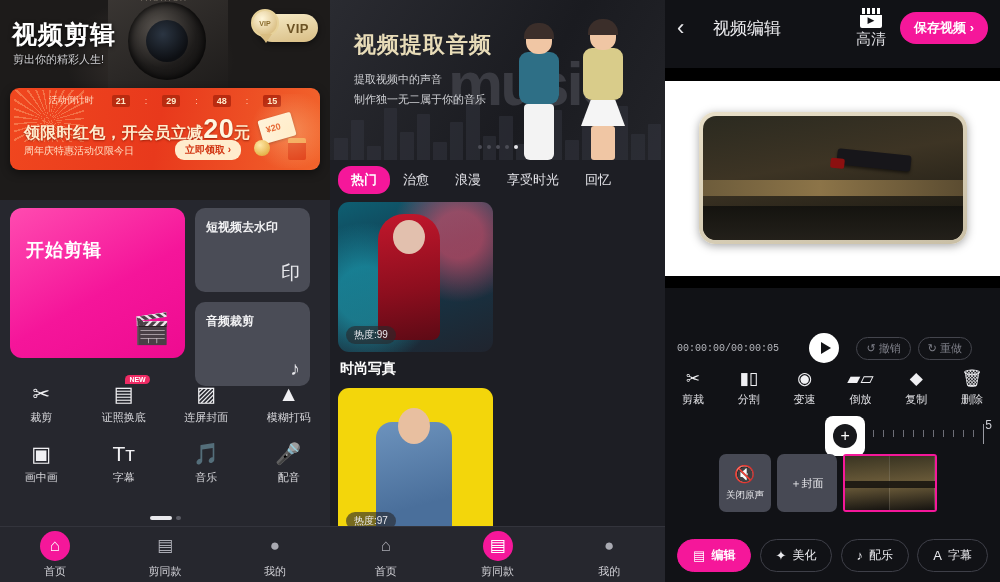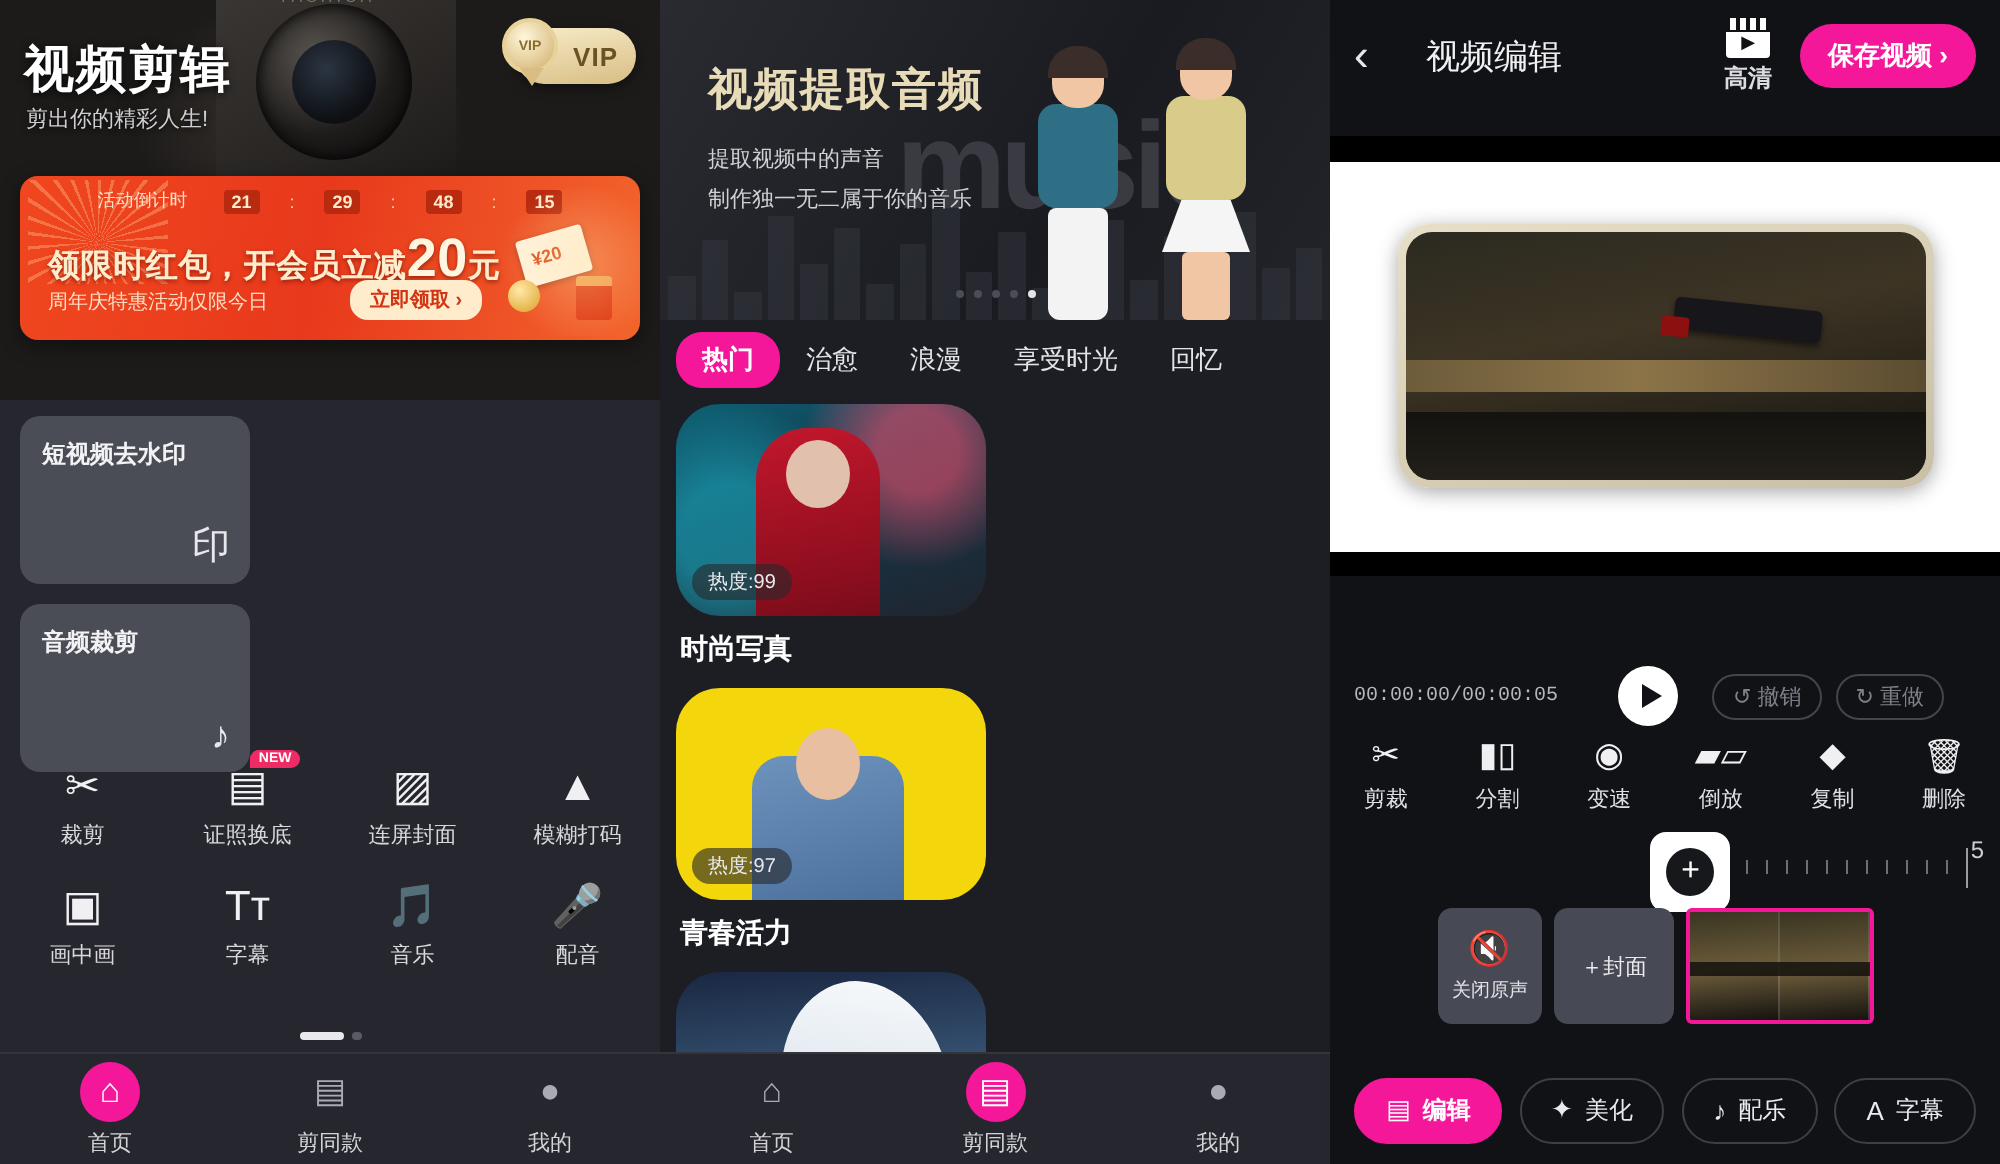--- a/index.html
+++ b/index.html
@@ -129,21 +129,21 @@
   .legs{width:30px;height:56px;margin:0 auto;background:#f3f3f3;border-radius:4px 4px 6px 6px;}
   .skirt{width:44px;height:26px;margin:0 auto;background:#f5f5f5;clip-path:polygon(22% 0,78% 0,100% 100%,0 100%);}
   .legs2{width:24px;height:34px;margin:0 auto;background:#f0c6a4;border-radius:3px;}
 
   .chips { display:flex; align-items:center; gap:0; padding:6px 8px 8px; }
   .chip { font-size:13px; color:#e3e3e8; padding:5px 13px; border-radius:13px; white-space:nowrap; }
   .chip.on { background:#f5179a; color:#fff; font-weight:bold; }
 
   .tpl-grid { padding:0 8px; display:flex; flex-wrap:wrap; gap:10px; }
   .tpl { width:155px; }
-  .tpl-img { width:155px; height:106px; border-radius:22px; position:relative; overflow:hidden; }
+  .tpl-img { width:155px; height:150px; border-radius:11px; position:relative; overflow:hidden; }
   .hot { position:absolute; left:8px; bottom:8px; background:rgba(40,40,44,.62); color:#e9e9ee;
      font-size:10px; padding:2px 8px; border-radius:9px; }
   .tpl-name { font-size:14px; font-weight:bold; color:#fff; margin:8px 0 0 2px; }
 
   .img-a { background:
       radial-gradient(circle at 78% 22%, rgba(255,80,110,.55) 0 14%, transparent 40%),
       radial-gradient(circle at 18% 62%, rgba(30,190,210,.5) 0 18%, transparent 46%),
       linear-gradient(160deg,#0e5f72 0%,#123a4e 40%,#20242e 100%); }
   .img-a::before{content:"";position:absolute;left:40px;top:12px;width:62px;height:126px;border-radius:26px 26px 8px 8px;
     background:linear-gradient(170deg,#c2172c 0%,#8c0e1e 60%,#5d0a15 100%);}
@@ -161,21 +161,21 @@
   .p3-head { height:56px; display:flex; align-items:center; padding:0 12px; gap:10px; background:#111216; }
   .back { font-size:22px; color:#e7e7ea; width:26px; }
   .p3-title { font-size:17px; color:#f0f0f3; flex:1; }
   .hd { display:flex; flex-direction:column; align-items:center; gap:2px; margin-right:4px; }
   .hd-ic { width:22px; height:20px; background:#fff; border-radius:2px; position:relative;
     display:flex; align-items:center; justify-content:center; }
   .hd-ic::before{content:"";position:absolute;top:0;left:0;right:0;height:6px;background:#fff;
     border-bottom:1px solid #111216;
     background-image:repeating-linear-gradient(90deg,#111216 0 2px,#fff 2px 5px);}
   .hd-ic i{font-size:9px;color:#111216;margin-top:5px;font-style:normal;}
-  .hd-lb { font-size:12px; color:#dcdce0;font-weight:bold; }
+  .hd-lb { font-size:15px; color:#dcdce0; }
   .save-btn { background:#f5179a; color:#fff; font-size:13px; font-weight:bold; border-radius:16px;
      padding:7px 14px; white-space:nowrap; }
 
   .preview { position:absolute; left:0; right:0; top:68px; height:220px; background:#000;
       display:flex; align-items:center; justify-content:center; }
   .canvas { width:335px; height:195px; background:#fff; display:flex; align-items:center; justify-content:center; }
   .phone-frame { width:268px; height:132px; border-radius:16px; padding:4px;
       background:linear-gradient(160deg,#e8dfc8,#c9bfa6); box-shadow:0 2px 10px rgba(0,0,0,.35); }
   .phone-screen { width:100%; height:100%; border-radius:13px; overflow:hidden; position:relative;
       background:linear-gradient(170deg,#2b2a20 0%,#3d3424 40%,#15140f 100%); }
@@ -265,20 +265,24 @@
       <div class="promo-note">周年庆特惠活动仅限今日</div>
       <div class="promo-btn">立即领取 ›</div>
       <div class="pkt">
           <i></i>
           <b></b>
           <u></u>
         </div>
     </div>
 
     <div class="cards">
+      <div class="card-main">
+        <div class="ct">开始剪辑</div>
+        <div class="ci">🎬</div>
+      </div>
       <div class="col-sm">
         <div class="card-sm">
           <div class="ct">短视频去水印</div>
           <div class="ci">印</div>
         </div>
         <div class="card-sm">
           <div class="ct">音频裁剪</div>
           <div class="ci">♪</div>
         </div>
       </div>

